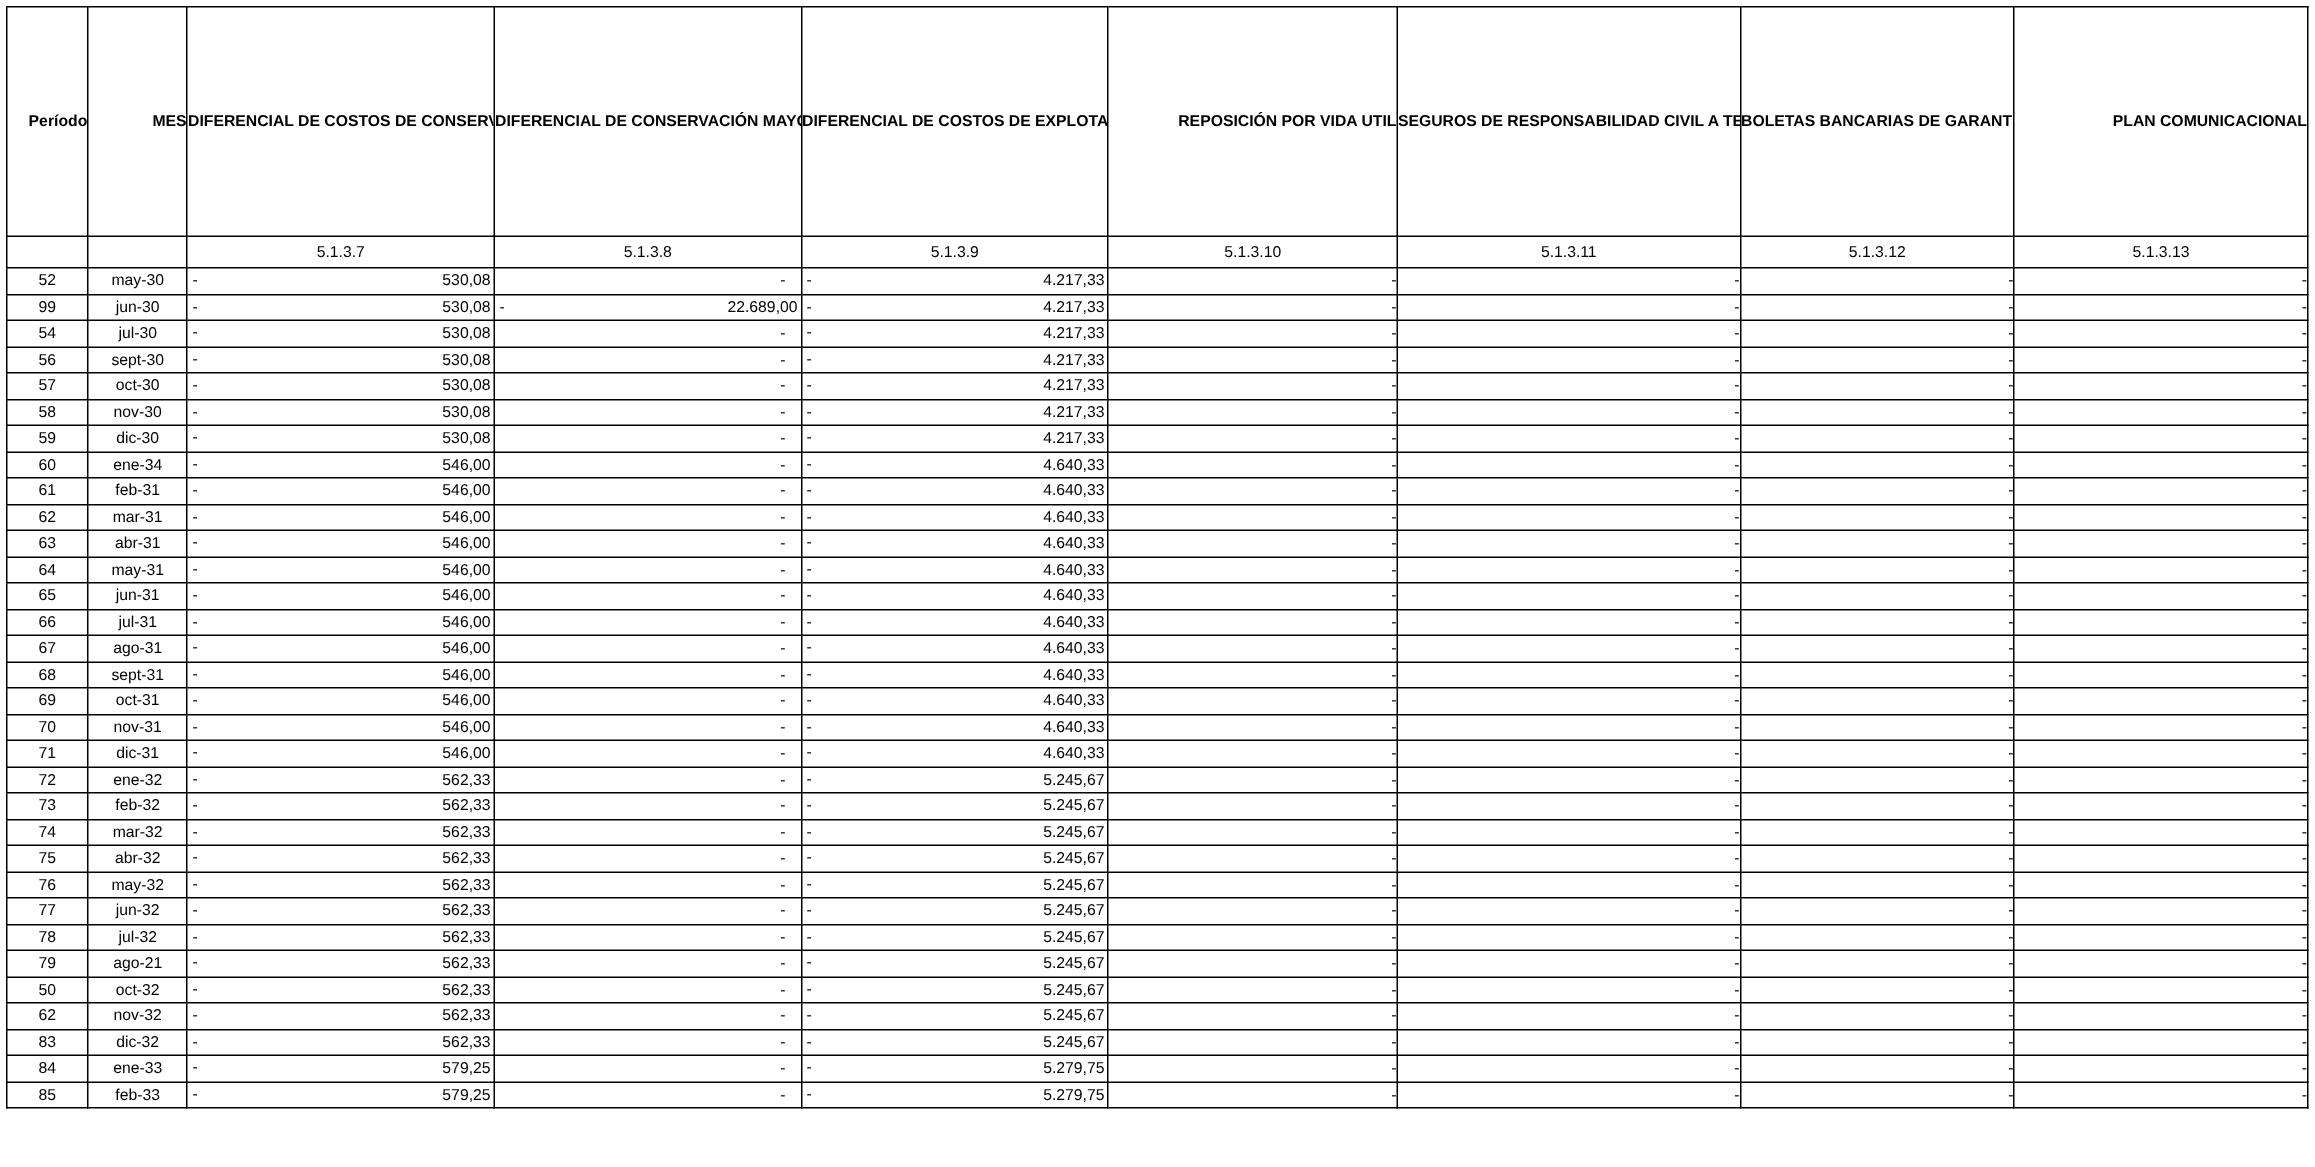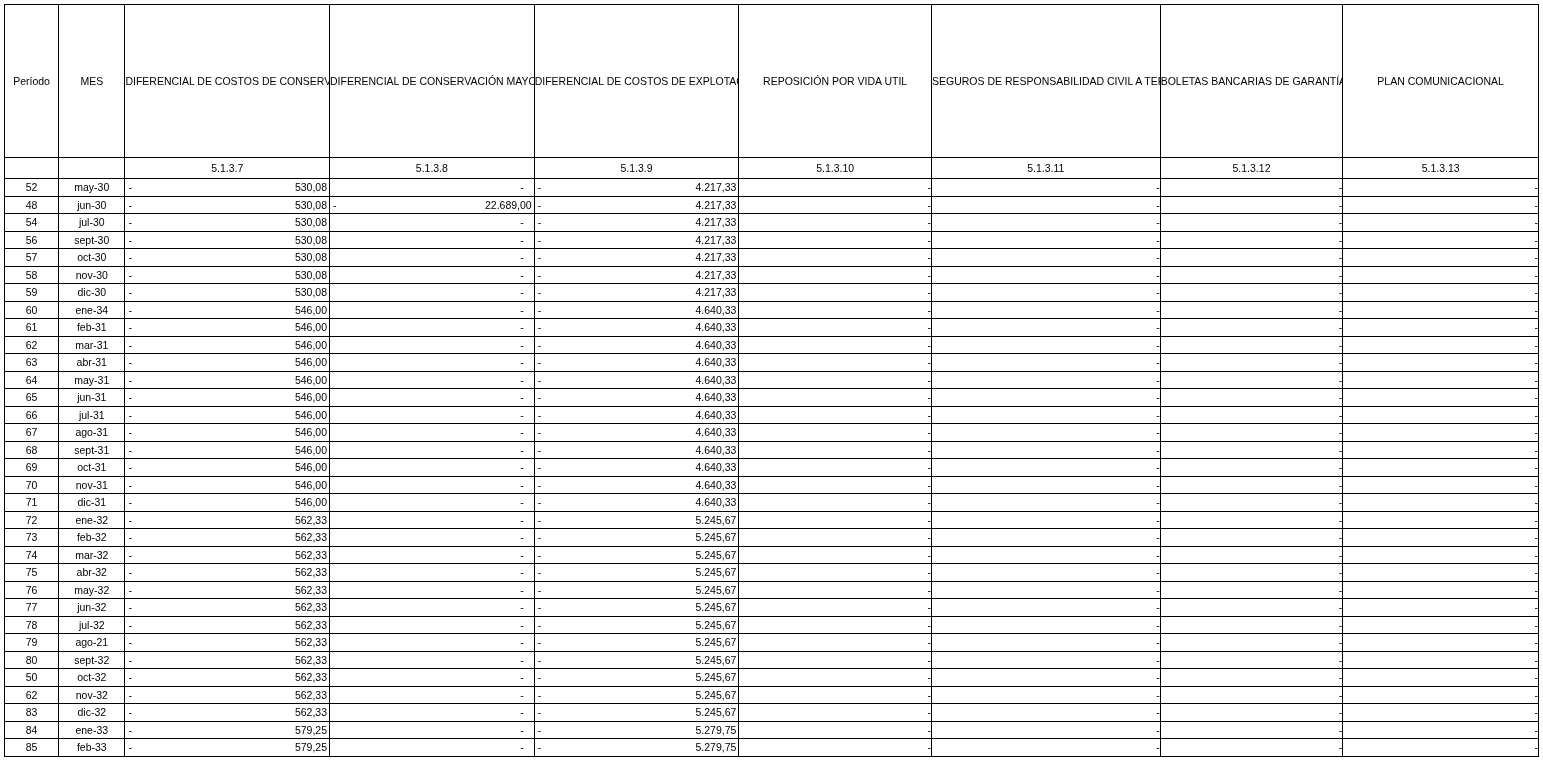--- a/index.html
+++ b/index.html
@@ -31,22 +31,22 @@
     padding: 0;
     font-size: 10.5px;
     line-height: 1.15;
     vertical-align: middle;
     overflow: hidden;
     white-space: nowrap;
   }
   
   .hdr {
     height: 152px;
-    text-align: center;
-    font-weight: normal;
+    text-align: right;
+    font-weight: bold;
     font-size: 10px;
     padding: 2px 6px;
     white-space: normal;
     line-height: 1.35;
     vertical-align: middle;
   }
   .hdr-small {
     font-size: 10.5px;
   }
   
@@ -148,21 +148,21 @@
           <td class="money">
             <span class="dash-left">-</span>
             <span class="val">4.217,33</span>
           </td>
           <td class="plain-right">-</td>
           <td class="plain-right">-</td>
           <td class="plain-right">-</td>
           <td class="plain-right">-</td>
         </tr>
         <tr>
-          <td class="num">48</td>
+          <td class="num">99</td>
           <td class="num">jun-30</td>
           <td class="money">
             <span class="dash-left">-</span>
             <span class="val">530,08</span>
           </td>
           <td class="money">
             <span class="dash-left">-</span>
             <span class="val">22.689,00</span>
           </td>
           <td class="money">
@@ -626,39 +626,20 @@
             <span class="val">5.245,67</span>
           </td>
           <td class="plain-right">-</td>
           <td class="plain-right">-</td>
           <td class="plain-right">-</td>
           <td class="plain-right">-</td>
         </tr>
         <tr>
           <td class="num">79</td>
           <td class="num">ago-21</td>
-          <td class="money">
-            <span class="dash-left">-</span>
-            <span class="val">562,33</span>
-          </td>
-          <td class="money">
-            <span class="val" style="padding-right: 10px;">-</span>
-          </td>
-          <td class="money">
-            <span class="dash-left">-</span>
-            <span class="val">5.245,67</span>
-          </td>
-          <td class="plain-right">-</td>
-          <td class="plain-right">-</td>
-          <td class="plain-right">-</td>
-          <td class="plain-right">-</td>
-        </tr>
-        <tr>
-          <td class="num">80</td>
-          <td class="num">sept-32</td>
           <td class="money">
             <span class="dash-left">-</span>
             <span class="val">562,33</span>
           </td>
           <td class="money">
             <span class="val" style="padding-right: 10px;">-</span>
           </td>
           <td class="money">
             <span class="dash-left">-</span>
             <span class="val">5.245,67</span>

